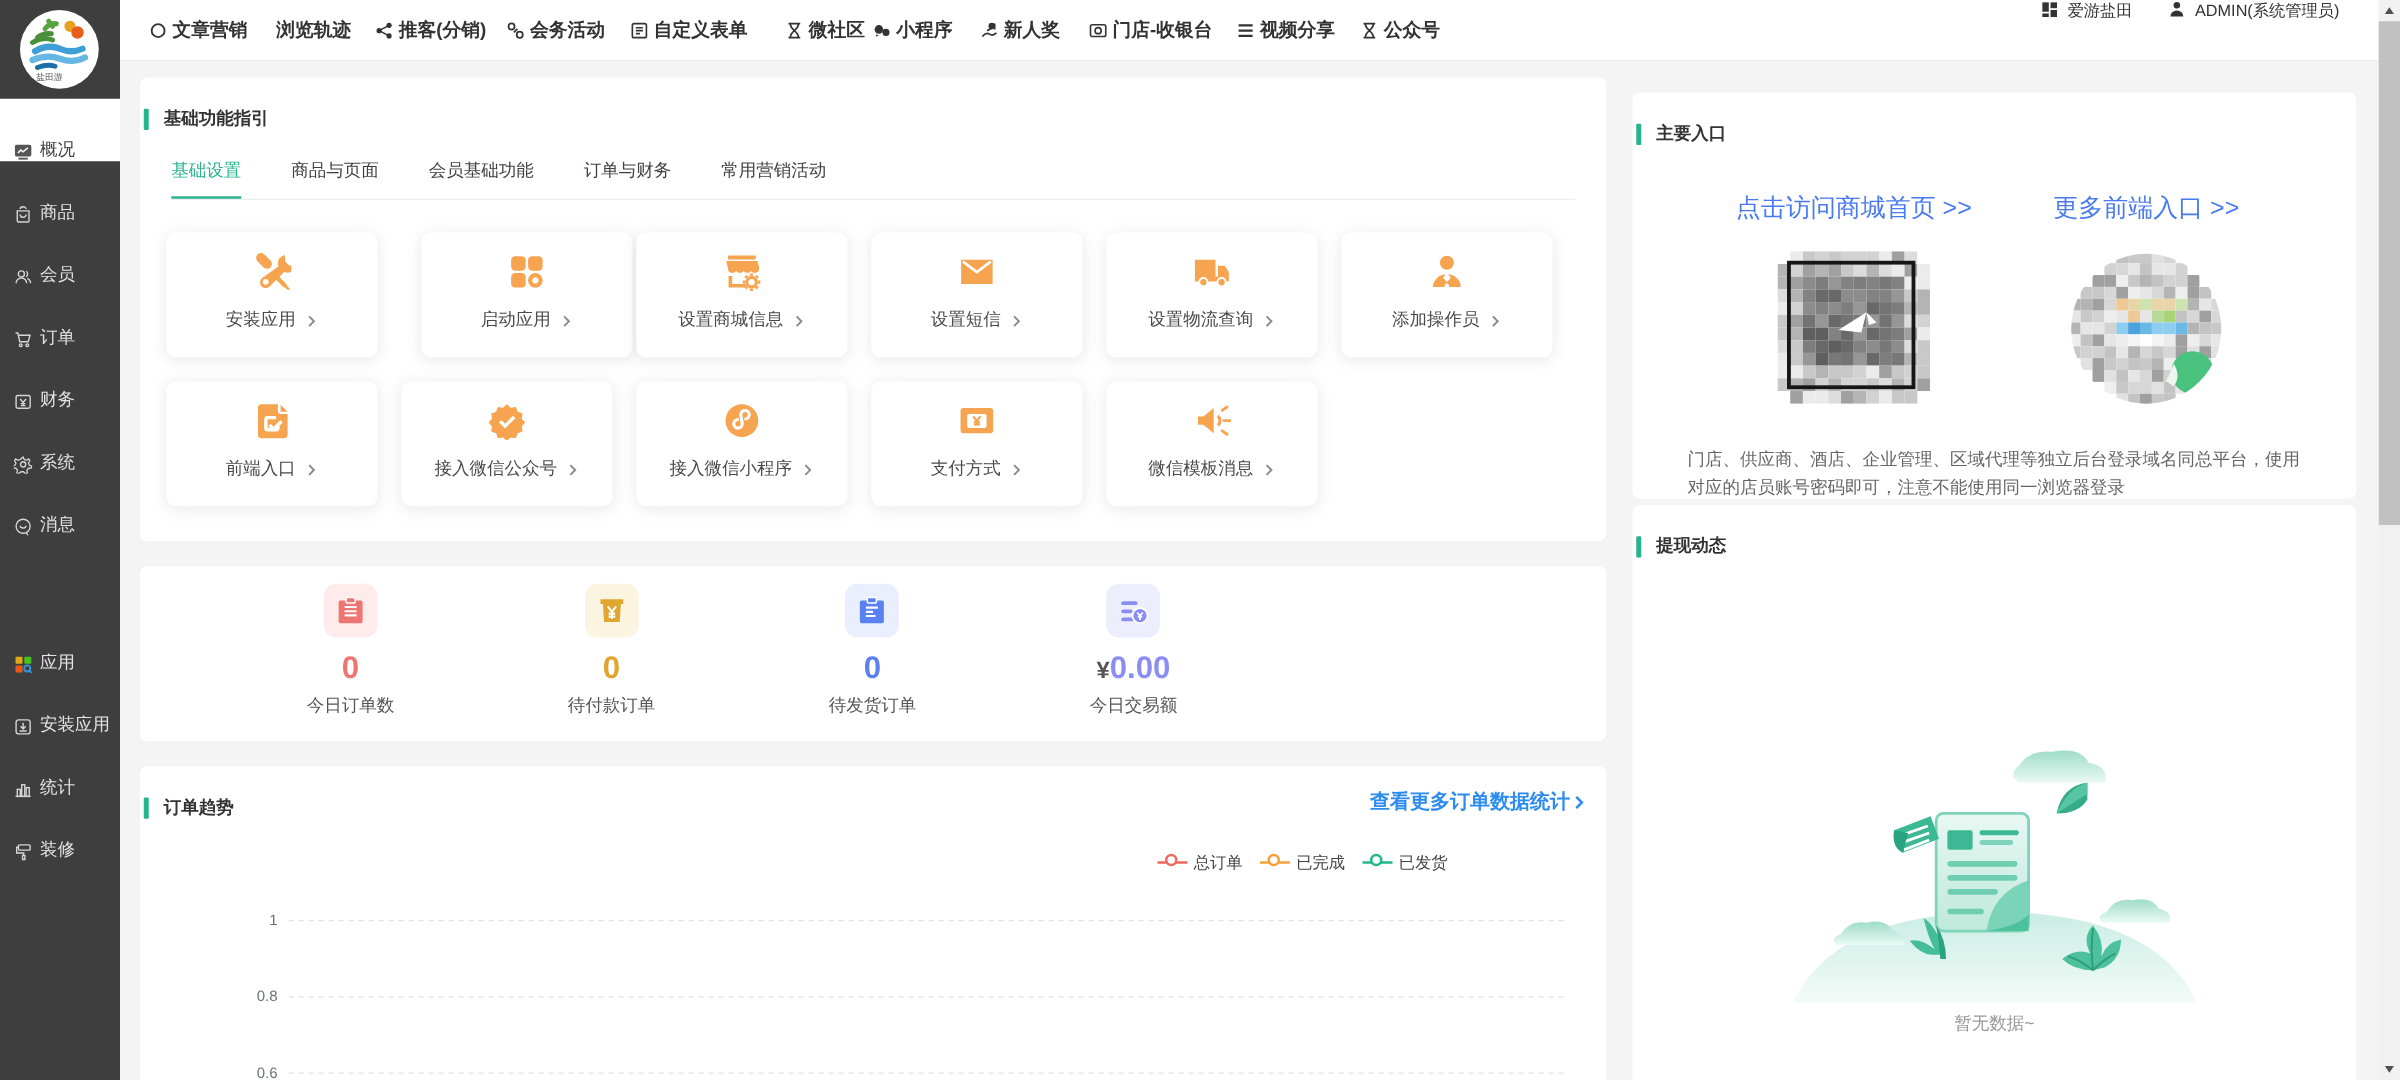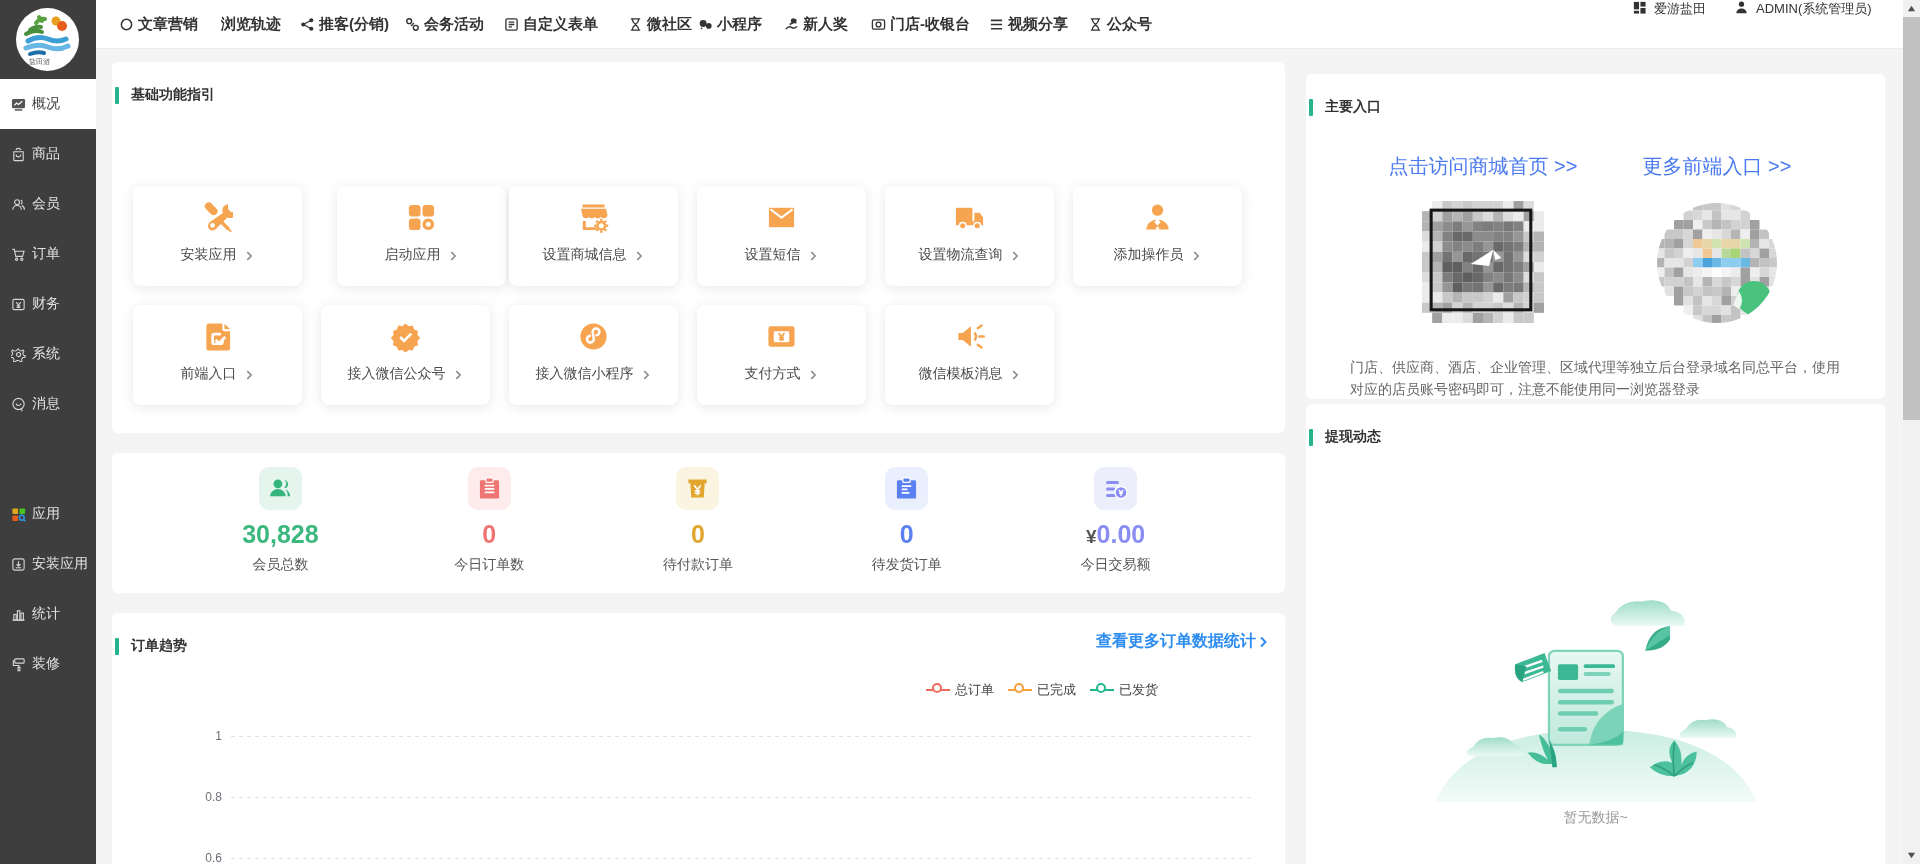--- a/index.html
+++ b/index.html
@@ -2,21 +2,21 @@
 <html><head>
 <meta charset="utf-8">
 <style>
 * { margin:0; padding:0; box-sizing:border-box; }
 html,body { width:1920px; height:864px; overflow:hidden; }
 body { font-family:"Liberation Sans",sans-serif; background:#f4f4f4; position:relative; }
 
 .sidebar { position:absolute; left:0; top:0; width:96px; height:864px; background:#3e3e3e; z-index:5; }
 .logo { position:absolute; left:16px; top:8px; width:63px; height:63px; background:#fff; border-radius:50%; overflow:hidden; }
 .smenu { position:absolute; top:79px; left:0; width:96px; }
-.sitem { height:50px; display:flex; align-items:center; padding-left:11px; color:#e3e3e3; font-size:14px; }
+.sitem { height:50px; display:flex; align-items:flex-end; padding-left:11px; color:#e3e3e3; font-size:14px; }
 .sitem svg { width:15px; height:15px; margin-right:6px; flex:none; }
 .sitem.active { background:#fff; color:#424242; }
 .sgap { height:60px; }
 
 .topbar { position:absolute; left:96px; top:0; width:1807px; height:49px; background:#fff; border-bottom:1px solid #ececec; z-index:4; }
 .tnav { position:absolute; left:0; top:0; width:1702px; height:50px; }
 .titem { position:absolute; top:0; height:49px; display:flex; align-items:center; font-size:15px; font-weight:bold; color:#333; white-space:nowrap; }
 .titem svg { width:15px; height:15px; margin-right:4px; }
 .tright .itm { position:absolute; top:0; height:49px; display:flex; align-items:flex-start; font-size:13px; color:#333; }
 .tright svg { width:15px; height:15px; margin-right:7px; }
@@ -199,20 +199,27 @@
           <path d="M2.5 14 a5.5 5 0 0 1 11 0 z"></path>
         </svg>ADMIN(系统管理员)</div>
   </div>
 </div>
 
 <div class="panel" id="p1">
   <div class="ph">
       <div class="bar"></div>
       <div class="pt">基础功能指引</div>
     </div>
+  <div class="tabs">
+    <div class="tab on">基础设置</div>
+    <div class="tab">商品与页面</div>
+    <div class="tab">会员基础功能</div>
+    <div class="tab">订单与财务</div>
+    <div class="tab">常用营销活动</div>
+  </div>
   <div class="cards" id="cardwrap">
 <div class="card" style="left:0px;top:0px"><svg viewBox="0 0 32 32">
           <g stroke="#f6a44f" stroke-linecap="round" fill="none">
             <path d="M7 4.5 L12 9.5" stroke-width="8"></path>
             <path d="M18.5 19 L26.5 27" stroke-width="3.6"></path>
             <path d="M27.3 27.8 l2.2 2.2" stroke-width="2"></path>
           </g>
           <path d="M21.6 11.4 c-1.5-3.1-.3-6.9 2.9-8.4 l2.3-1 .2 5.5 3.1 3.1 5.5 .2 -1 2.3 c-1.5 3.2-5.3 4.4-8.4 2.9 L14.6 27.6 a4.7 4.7 0 1 1 -6.6-6.6 z" fill="#f6a44f"></path>
           <circle cx="10.9" cy="24.2" r="2.4" fill="#fff"></circle>
         </svg><div class="clab">安装应用<svg class="chev" viewBox="0 0 14 14" fill="none" stroke="#8a8a8a" stroke-width="1.8">
@@ -302,31 +309,20 @@
           <path d="M4.5 12.5 h4.5 l8.5-7 v21 l-8.5-7 h-4.5 z" fill="#f6a44f"></path>
           <path d="M21 12 a5.5 5.5 0 0 1 0 8" stroke="#f6a44f" stroke-width="2.6" fill="none"></path>
           <path d="M24.5 7.5 l4-2.8 M26 16 h4.8 M24.5 24.5 l4 2.8" stroke="#f6a44f" stroke-width="2.4" fill="none" stroke-linecap="round"></path>
         </svg><div class="clab">微信模板消息<svg class="chev" viewBox="0 0 14 14" fill="none" stroke="#8a8a8a" stroke-width="1.8">
             <path d="M5 2.5 l4.5 4.5 -4.5 4.5"></path>
           </svg></div></div>
 </div>
 </div>
 
 <div class="panel" id="stats">
-    <div class="stat">
-      <div class="sic" style="background:#e5f4ec">
-        <svg width="25" height="25" viewBox="0 0 24 24" fill="#35b57e">
-          <circle cx="9.5" cy="7.5" r="4.2"></circle>
-          <path d="M2 19.5 a7.5 7 0 0 1 15 0 z"></path>
-          <path d="M15.5 3.9 a4.2 4.2 0 0 1 0 7.2 c.8.5 1.8.5 2.6 0 a4.2 4.2 0 0 0 -2.6-7.2 z M17 12.8 a8.6 8.6 0 0 1 4.3 6.7 l-2.5 0 a9.4 9.4 0 0 0 -1.8-6.7 z"></path>
-        </svg>
-      </div>
-      <div class="snum" style="color:#3cb87f">30,828</div>
-      <div class="slab">会员总数</div>
-    </div>
     <div class="stat">
       <div class="sic" style="background:#fdeceb">
         <svg width="23" height="23" viewBox="0 0 24 24">
           <path d="M3.5 3.5 h17 a1.5 1.5 0 0 1 1.5 1.5 v16 a1.5 1.5 0 0 1 -1.5 1.5 h-17 a1.5 1.5 0 0 1 -1.5-1.5 v-16 a1.5 1.5 0 0 1 1.5-1.5 z" fill="#ee7572"></path>
           <rect x="8.2" y="1" width="7.6" height="4.6" rx="1" fill="#ee7572" stroke="#fff" stroke-width="1.3"></rect>
           <path d="M7 9 h10 M7 12.5 h10 M7 16 h10" stroke="#fff" stroke-width="1.8"></path>
         </svg>
       </div>
       <div class="snum" style="color:#ee7572">0</div>
       <div class="slab">今日订单数</div>

